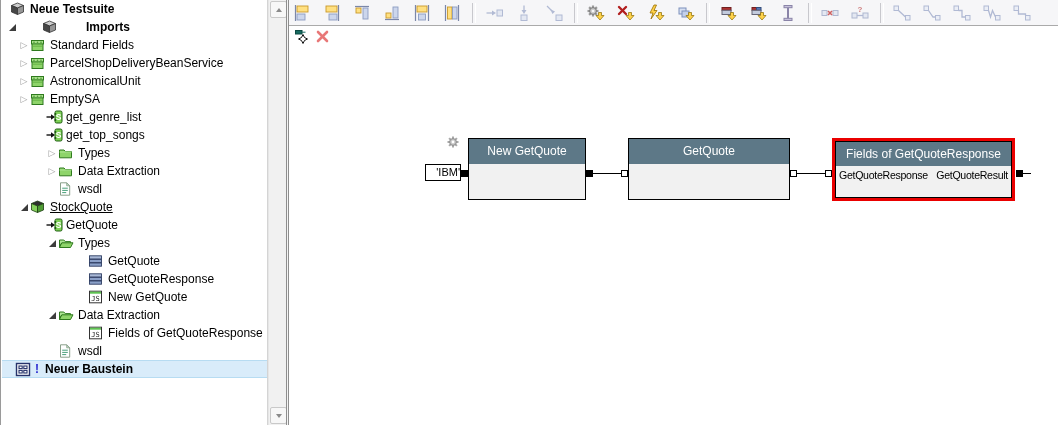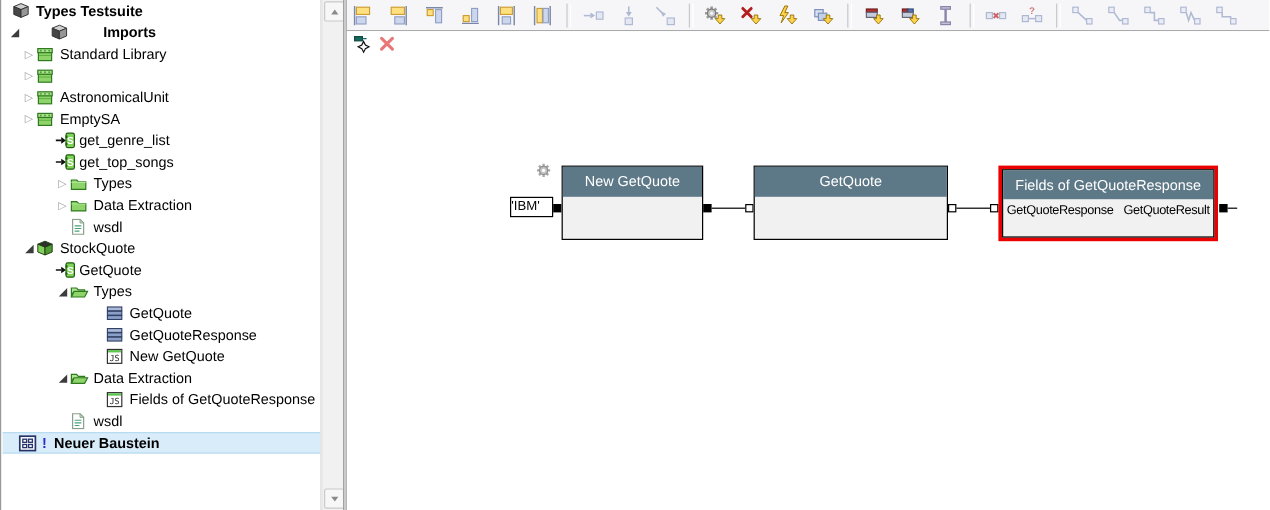--- a/index.html
+++ b/index.html
@@ -40,42 +40,42 @@
   .diagram-layer > *{pointer-events:auto;}
   .block{position:absolute;background:#f1f1f1;border:1px solid #000;box-sizing:border-box;}
   .block-header{height:25px;line-height:25px;background:var(--hdr,#5d7887);color:#fff;text-align:center;font-size:12px;overflow:hidden;white-space:nowrap;}
   .block-body{height:18px;display:flex;justify-content:space-between;align-items:center;padding:0 3px;font-size:11px;white-space:nowrap;overflow:hidden;}
   .b1{left:467px;top:138px;width:118px;height:62px;}
   .b2{left:627px;top:138px;width:162px;height:62px;}
   .b3{left:834px;top:141px;width:177px;height:57px;box-shadow:0 0 0 3px var(--sel-red,#ea0000);}
   .b3 .block-header{height:24px;line-height:24px;}
   .b3 .block-body{letter-spacing:-0.3px;font-size:10.6px;}
   .const-box{position:absolute;left:424px;top:164px;width:36px;height:17px;background:#fff;border:1px solid #000;box-sizing:border-box;
-             font-size:11px;text-align:left;line-height:15px;}
+             font-size:11px;text-align:right;line-height:15px;}
   .pin{position:absolute;top:170px;width:7px;height:7px;box-sizing:border-box;}
   .pin.filled{background:#000;}
   .pin.open{background:#fff;border:1px solid #000;}
   .wire{position:absolute;top:173px;height:1px;background:#000;}
   .decor{position:absolute;}
 </style>
 </head>
 <body>
 
 <div class="app" style="--hdr: #5d7887; --sel-red: #ea0000; --tree-sel: #d9ecfa;">
 
   <div class="tree-panel" id="tree">
       <div class="tree-row bold" style="padding-left: 8px;">
         <span class="ticon">
           <svg width="15" height="14" viewBox="0 0 15 14">
             <polygon points="1.5,3.5 7.5,1 13.5,3.5 7.5,6" fill="#cfcfcf" stroke="#333" stroke-width="0.8"></polygon>
   <polygon points="1.5,3.5 7.5,6 7.5,12.5 1.5,10" fill="#474747" stroke="#333" stroke-width="0.8"></polygon>
   <polygon points="7.5,6 13.5,3.5 13.5,10 7.5,12.5" fill="#969696" stroke="#333" stroke-width="0.8"></polygon>
           </svg>
         </span>
-        <span class="lbl">Types Testsuite</span>
+        <span class="lbl">Neue Testsuite</span>
       </div>
       <div class="tree-row bold" style="padding-left: 4px; gap: 24px;">
         <span class="arrow exp"><i></i></span>
         <span class="ticon">
           <svg width="15" height="14" viewBox="0 0 15 14">
             <polygon points="1.5,3.5 7.5,1 13.5,3.5 7.5,6" fill="#cfcfcf" stroke="#333" stroke-width="0.8"></polygon>
   <polygon points="1.5,3.5 7.5,6 7.5,12.5 1.5,10" fill="#474747" stroke="#333" stroke-width="0.8"></polygon>
   <polygon points="7.5,6 13.5,3.5 13.5,10 7.5,12.5" fill="#969696" stroke="#333" stroke-width="0.8"></polygon>
           </svg>
         </span>
@@ -88,36 +88,37 @@
             <rect x="2" y="5.5" width="11" height="7" fill="#8ed46a" stroke="#2f7a1e"></rect>
     <rect x="1.5" y="2.5" width="12" height="3.4" fill="#a9e08d" stroke="#2f7a1e"></rect>
     <g fill="#4c9c31">
               <circle cx="4" cy="4.2" r="0.8"></circle>
               <circle cx="7.5" cy="4.2" r="0.8"></circle>
               <circle cx="11" cy="4.2" r="0.8"></circle>
             </g>
     <line x1="2.5" y1="8.2" x2="12.5" y2="8.2" stroke="#5cab3c" stroke-width="0.8"></line>
           </svg>
         </span>
-        <span class="lbl">Standard Library</span>
+        <span class="lbl">Standard Fields</span>
       </div>
       <div class="tree-row" style="padding-left: 16px;">
         <span class="arrow col">▷</span>
         <span class="ticon">
           <svg width="15" height="14" viewBox="0 0 15 14">
             <rect x="2" y="5.5" width="11" height="7" fill="#8ed46a" stroke="#2f7a1e"></rect>
     <rect x="1.5" y="2.5" width="12" height="3.4" fill="#a9e08d" stroke="#2f7a1e"></rect>
     <g fill="#4c9c31">
               <circle cx="4" cy="4.2" r="0.8"></circle>
               <circle cx="7.5" cy="4.2" r="0.8"></circle>
               <circle cx="11" cy="4.2" r="0.8"></circle>
             </g>
     <line x1="2.5" y1="8.2" x2="12.5" y2="8.2" stroke="#5cab3c" stroke-width="0.8"></line>
           </svg>
         </span>
+        <span class="lbl">ParcelShopDeliveryBeanService</span>
       </div>
       <div class="tree-row" style="padding-left: 16px;">
         <span class="arrow col">▷</span>
         <span class="ticon">
           <svg width="15" height="14" viewBox="0 0 15 14">
             <rect x="2" y="5.5" width="11" height="7" fill="#8ed46a" stroke="#2f7a1e"></rect>
     <rect x="1.5" y="2.5" width="12" height="3.4" fill="#a9e08d" stroke="#2f7a1e"></rect>
     <g fill="#4c9c31">
               <circle cx="4" cy="4.2" r="0.8"></circle>
               <circle cx="7.5" cy="4.2" r="0.8"></circle>
@@ -197,21 +198,21 @@
     <polygon points="8.7,0.8 11.7,3.8 8.7,3.8" fill="#bfe0c8" stroke="#8aa08a" stroke-width="0.8"></polygon>
     <g stroke="#49a07a">
               <path d="M4.2,6.2 h5.6"></path>
               <path d="M4.2,8.4 h5.6"></path>
               <path d="M4.2,10.6 h4"></path>
             </g>
           </svg>
         </span>
         <span class="lbl">wsdl</span>
       </div>
-      <div class="tree-row" style="padding-left: 16px;">
+      <div class="tree-row" style="padding-left: 16px; text-decoration: underline;">
         <span class="arrow exp"><i></i></span>
         <span class="ticon">
           <svg width="15" height="14" viewBox="0 0 15 14">
             <polygon points="1.5,3.5 7.5,1 13.5,3.5 7.5,6" fill="#2f2f2f" stroke="#1d3d12" stroke-width="0.8"></polygon>
   <polygon points="1.5,3.5 7.5,6 7.5,12.5 1.5,10" fill="#85d15c" stroke="#1d3d12" stroke-width="0.8"></polygon>
   <polygon points="7.5,6 13.5,3.5 13.5,10 7.5,12.5" fill="#4f9c34" stroke="#1d3d12" stroke-width="0.8"></polygon>
           </svg>
         </span>
         <span class="lbl">StockQuote</span>
       </div>

